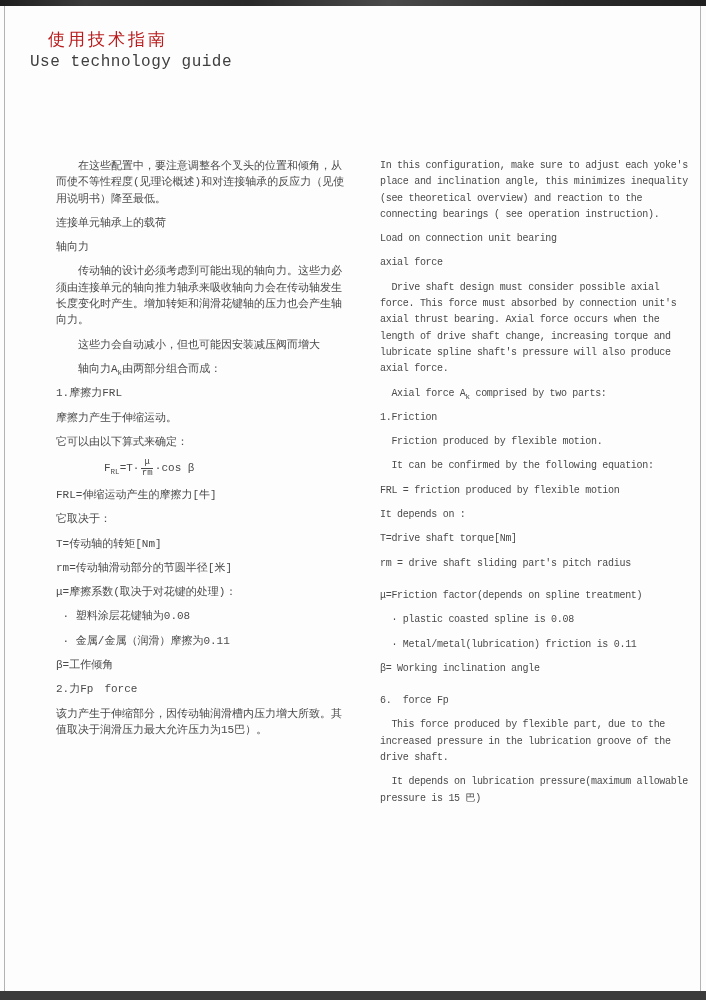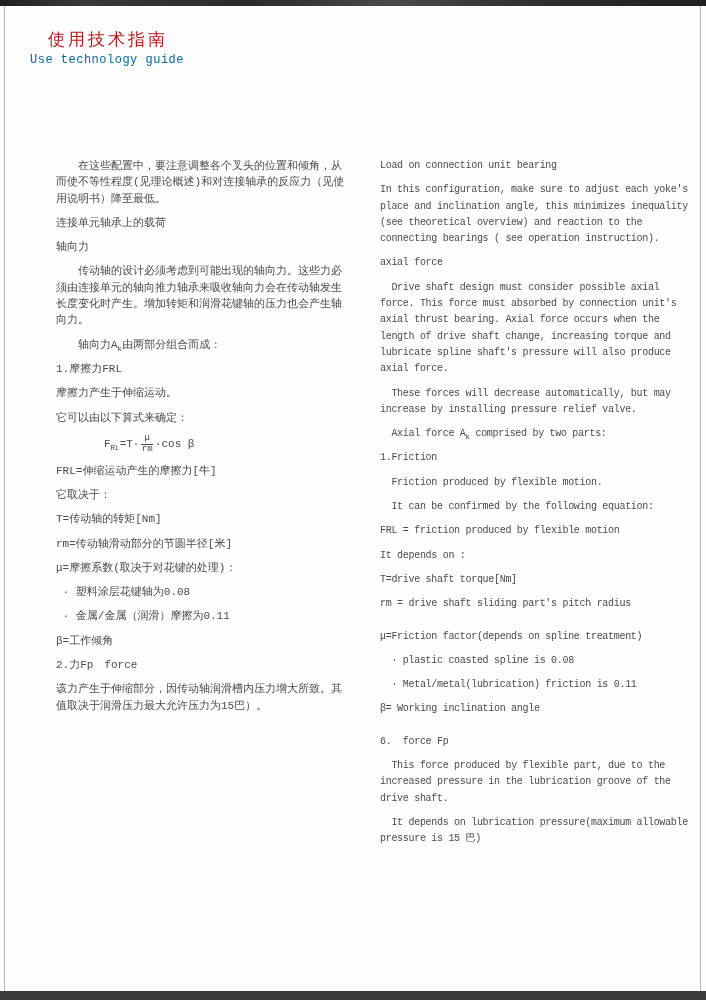--- a/index.html
+++ b/index.html
@@ -8,21 +8,21 @@
     background:#fdfdfd;color:#4a4a4a;
     font-family:"Liberation Mono","DejaVu Sans Mono",monospace;
   }
   .scan-edge-top{position:absolute;top:0;left:0;width:706px;height:6px;
     background:linear-gradient(90deg,#1f1f1f 0%,#3a3a3a 12%,#2a2a2a 35%,#4a4a4a 55%,#2b2b2b 80%,#202020 100%);}
   .scan-edge-bottom{position:absolute;bottom:0;left:0;width:706px;height:9px;background:#3b3b3b;}
   .scan-line-left{position:absolute;top:6px;bottom:9px;left:4px;width:1px;background:#b3b3b3;}
   .scan-line-right{position:absolute;top:6px;bottom:9px;right:5px;width:1px;background:#b3b3b3;}
 
   .title-zh{position:absolute;left:48px;top:28px;font-size:17px;letter-spacing:3px;color:#b91c1c;}
-  .title-en{position:absolute;left:30px;top:53px;font-size:12px;color:#0369a1;letter-spacing:0.5px;}
+  .title-en{position:absolute;left:30px;top:53px;font-size:16px;color:#404040;letter-spacing:0.5px;}
 
   .col{position:absolute;top:150px;}
   .col-left{left:48px;width:308px;font-size:11px;line-height:16.3px;}
   .col-right{left:372px;width:332px;font-size:10px;line-height:16.3px;letter-spacing:-0.3px;}
 
   .ln,p.para{margin:8px;white-space:pre-wrap;}
   .gap-1{margin-top:16px;}
   .gap-15{margin-top:23px;}
 
   sub{font-size:7.5px;line-height:0;}
@@ -42,45 +42,45 @@
 <div class="scan-line-right"></div>
 
 <div class="title-zh">使用技术指南</div>
 <div class="title-en">Use technology guide</div>
 
 <div class="col col-left">
   <p class="para">　　在这些配置中，要注意调整各个叉头的位置和倾角，从而使不等性程度(见理论概述)和对连接轴承的反应力（见使用说明书）降至最低。</p>
   <p class="para gap-1">连接单元轴承上的载荷</p>
   <p class="para gap-15">轴向力</p>
   <p class="para">　　传动轴的设计必须考虑到可能出现的轴向力。这些力必须由连接单元的轴向推力轴承来吸收轴向力会在传动轴发生长度变化时产生。增加转矩和润滑花键轴的压力也会产生轴向力。</p>
+  <p class="para">　　这些力会自动减小，但也可能因安装减压阀而增大</p>
   <p class="para"><span>　　轴向力A</span><sub>k</sub><span>由两部分组合而成：</span></p>
   <p class="ln">1.摩擦力FRL</p>
   <p class="ln">摩擦力产生于伸缩运动。</p>
   <p class="ln">它可以由以下算式来确定：</p>
   <div class="formula-line">
     <span>F</span><sub>RL</sub><span>=T·</span><span class="frac"><span class="num">μ</span><span class="den">rm</span></span><span>·cos β</span>
   </div>
   <p class="ln">FRL=伸缩运动产生的摩擦力[牛]</p>
   <p class="ln">它取决于：</p>
   <p class="ln">T=传动轴的转矩[Nm]</p>
   <p class="ln">rm=传动轴滑动部分的节圆半径[米]</p>
   <p class="ln">μ=摩擦系数(取决于对花键的处理)：</p>
   <p class="ln"> · 塑料涂层花键轴为0.08</p>
   <p class="ln"> · 金属/金属（润滑）摩擦为0.11</p>
   <p class="ln">β=工作倾角</p>
   <p class="ln">2.力Fp　force</p>
   <p class="para">该力产生于伸缩部分，因传动轴润滑槽内压力增大所致。其值取决于润滑压力最大允许压力为15巴）。</p>
 </div>
 
 <div class="col col-right">
+  <p class="para">In this configuration, make sure to adjust each yoke's place and inclination angle, this minimizes inequality (see theoretical overview) and reaction to the connecting bearings ( see operation instruction).</p>
   <p class="para gap-1">Load on connection unit bearing</p>
-  <p class="para">In this configuration, make sure to adjust each yoke's place and inclination angle, this minimizes inequality (see theoretical overview) and reaction to the connecting bearings ( see operation instruction).</p>
   <p class="para gap-15">axial force</p>
   <p class="para">  Drive shaft design must consider possible axial force. This force must absorbed by connection unit's axial thrust bearing. Axial force occurs when the length of drive shaft change, increasing torque and lubricate spline shaft's pressure will also produce axial force.</p>
-  <p class="para">  These forces will decrease automatically, but may increase by installing pressure relief valve.</p>
   <p class="para"><span>  Axial force A</span><sub>k</sub><span> comprised by two parts:</span></p>
   <p class="ln">1.Friction</p>
   <p class="ln">  Friction produced by flexible motion.</p>
   <p class="ln">  It can be confirmed by the following equation:</p>
   <p class="ln">FRL = friction produced by flexible motion</p>
   <p class="ln">It depends on :</p>
   <p class="ln">T=drive shaft torque[Nm]</p>
   <p class="ln">rm = drive shaft sliding part's pitch radius</p>
   <p class="ln gap-1">μ=Friction factor(depends on spline treatment)</p>
   <p class="ln">  · plastic coasted spline is 0.08</p>

